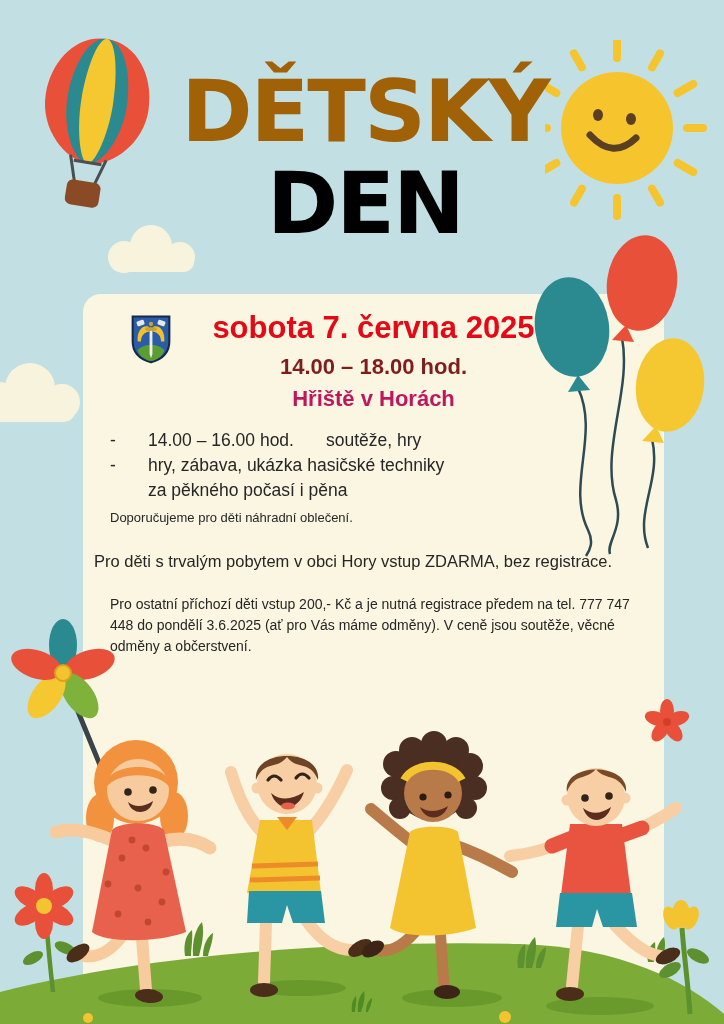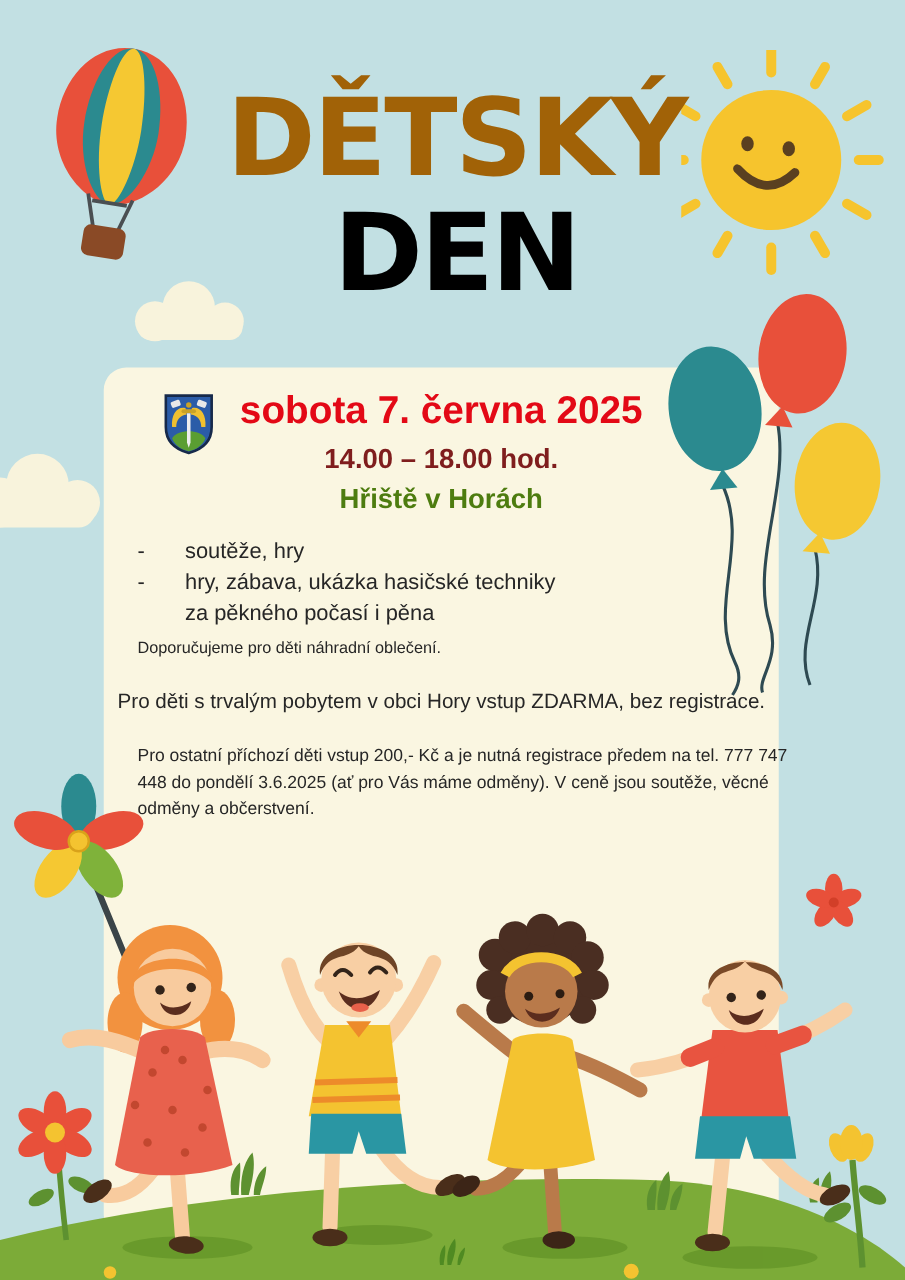--- a/index.html
+++ b/index.html
@@ -11,28 +11,28 @@
   }
   .abs{position:absolute;}
   
   .title-line{position:absolute;left:120px;width:490px;text-align:center;
     font-family:"DejaVu Sans",sans-serif;font-weight:bold;font-size:86px;
     line-height:1;letter-spacing:-2px;}
   .title-1{top:68px;color:#a16207;}
   .title-2{top:160px;color:#000000;}
   
   .card{position:absolute;left:83px;top:294px;width:540px;height:696px;
-    background:#faf6e1;border-radius:18px;}
+    background:#faf6e1;border-radius:18px;padding-left:41px;}
   .coat{position:absolute;left:46px;top:20px;width:44px;height:50px;}
   .ev-date{position:absolute;left:0;top:16px;width:100%;text-align:center;
     color:#e30916;font-weight:bold;font-size:31px;}
   .ev-time{position:absolute;left:0;top:60px;width:100%;text-align:center;
     color:#7f1d1d;font-weight:bold;font-size:22px;}
   .ev-place{position:absolute;left:0;top:92px;width:100%;text-align:center;
-    color:#4d7c0f;font-weight:bold;font-size:22px;}
+    color:#be185d;font-weight:bold;font-size:22px;}
   .sched{position:absolute;left:27px;top:134px;width:520px;font-size:17.5px;line-height:25px;}
   .sched-row{display:flex;align-items:flex-start;}
   .sched-bullet{width:38px;flex:0 0 38px;}
   .sched-time{width:178px;flex:0 0 178px;}
   .sched-desc{flex:1;white-space:pre-line;}
   .note1{position:absolute;left:27px;top:216px;width:520px;font-size:13px;}
   .note2{position:absolute;left:11px;top:258px;width:520px;font-size:16.5px;}
   .fine{position:absolute;left:27px;top:300px;width:528px;font-size:14px;line-height:21px;}
   svg{display:block;}
   .noptr{pointer-events:none;}
@@ -129,20 +129,21 @@
     <rect x="19" y="16" width="14" height="4" rx="2" fill="#c9a227"></rect>
     <path d="M24.3,20 H27.7 V48 L26,53 L24.3,48 Z" fill="#eeeeee"></path>
   </svg>
   <div class="ev-date">sobota 7. června 2025</div>
   <div class="ev-time">14.00 – 18.00 hod.</div>
   <div class="ev-place">Hřiště v Horách</div>
 
   <div class="sched">
     <div class="sched-row">
       <div class="sched-bullet">-</div>
+      <div class="sched-time">14.00 – 16.00 hod.</div>
       <div class="sched-desc">soutěže, hry</div>
     </div>
     <div class="sched-row">
       <div class="sched-bullet">-</div>
       <div class="sched-desc">hry, zábava, ukázka hasičské techniky
 za pěkného počasí i pěna</div>
     </div>
   </div>
 
   <div class="note1">Doporučujeme pro děti náhradní oblečení.</div>

